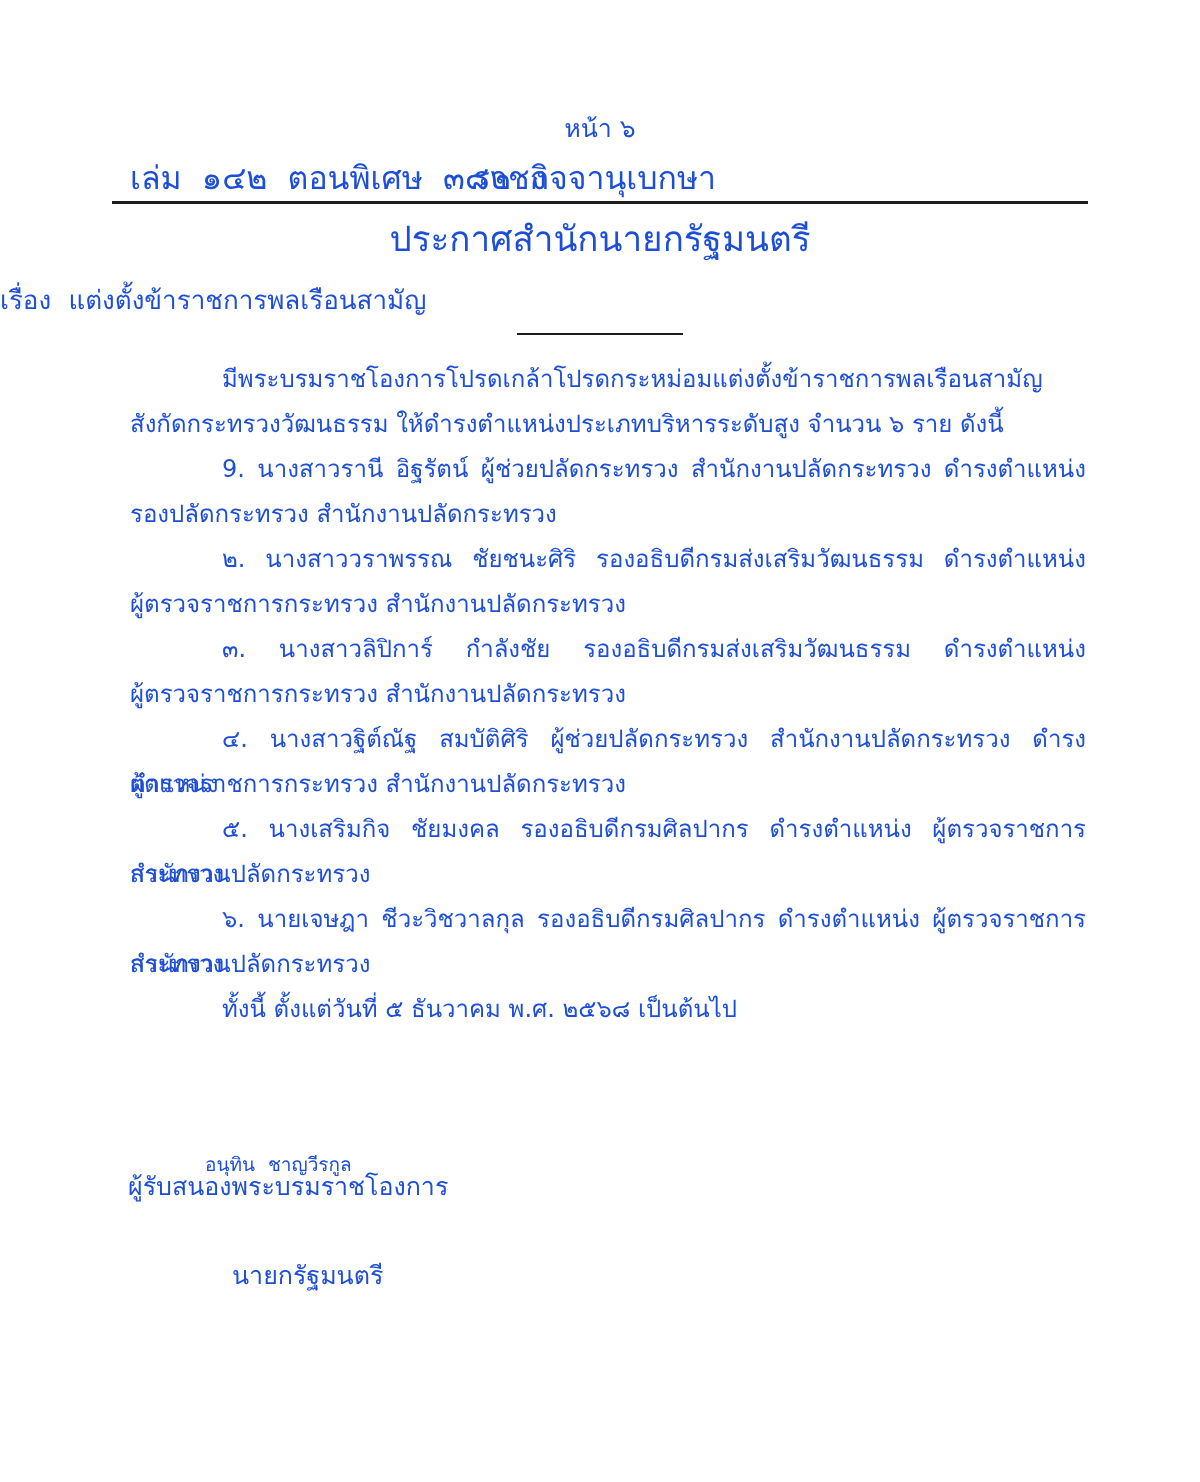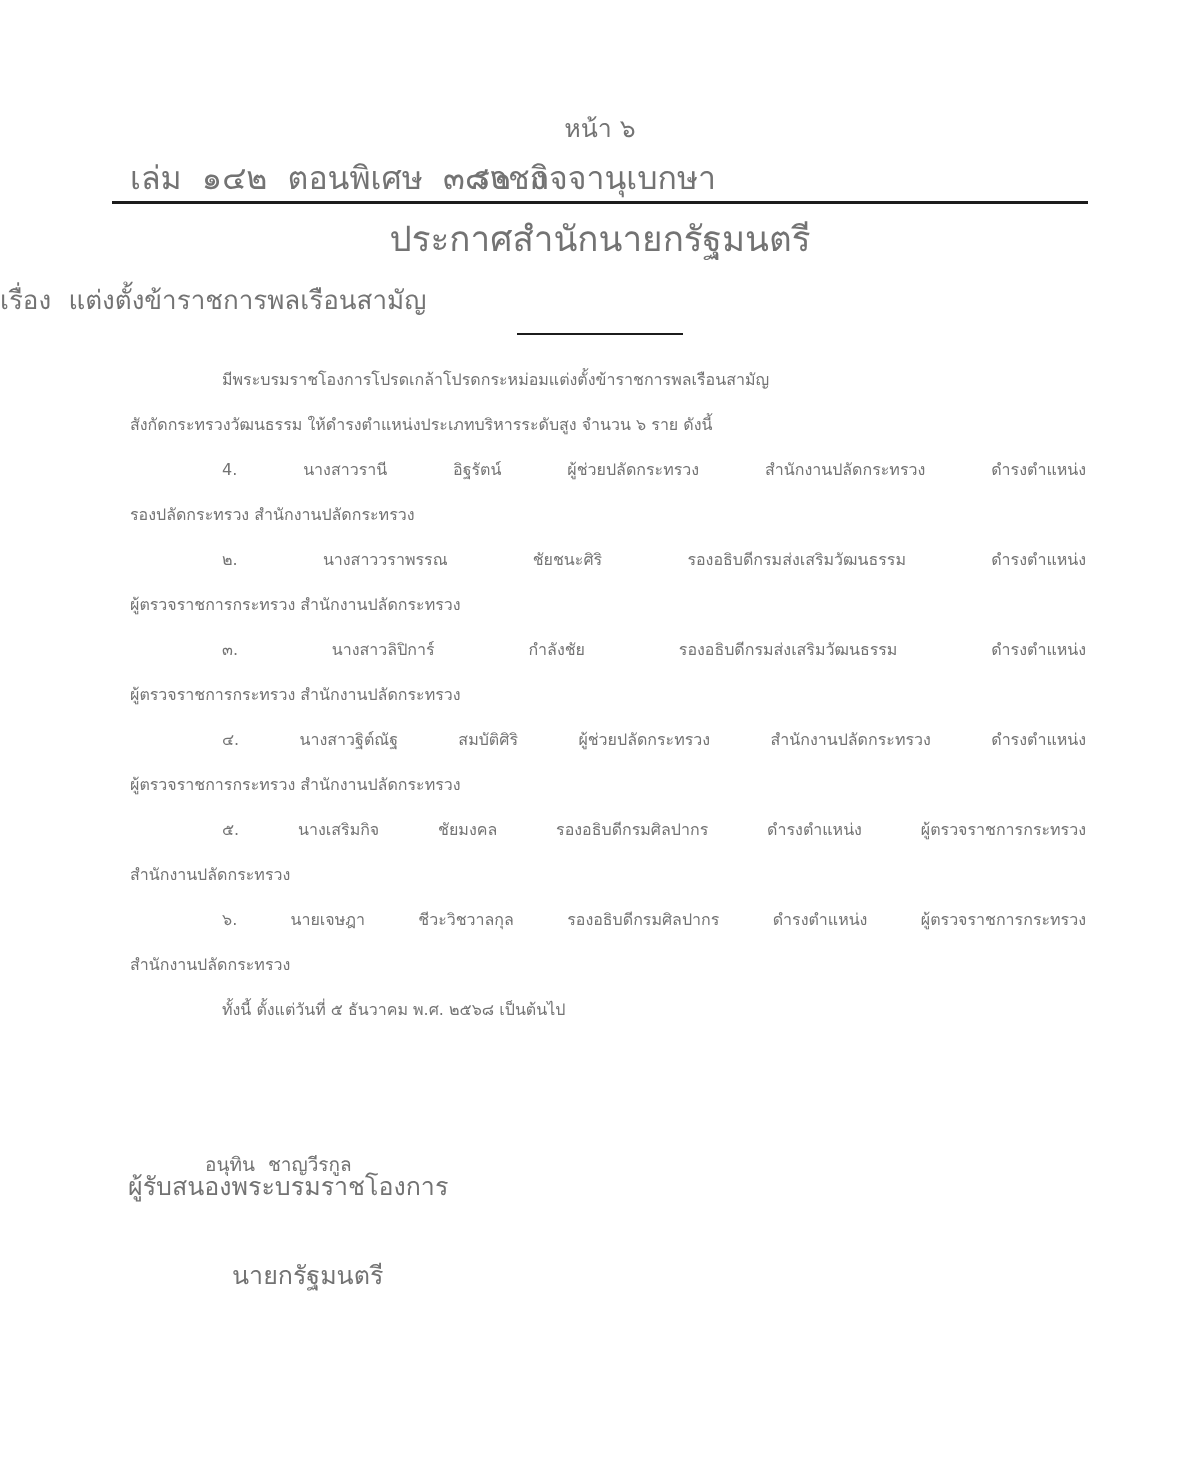--- a/index.html
+++ b/index.html
@@ -1,21 +1,21 @@
 <!DOCTYPE html>
 <html lang="th"><head>
 <meta charset="utf-8">
 <style>
   html, body { margin: 0; padding: 0; background: #ffffff; }
   .page {
     position: relative;
     width: 1200px;
     height: 1482px;
     background: #ffffff;
-    color: #737373;
+    color: #1d4ed8;
     font-family: "DejaVu Sans", sans-serif;
     overflow: hidden;
   }
 
   
   .hdr-page-no {
     position: absolute; top: 112px; left: 0; width: 100%;
     text-align: center; font-size: 25px; line-height: 34px;
   }
   .hdr-row {
@@ -40,21 +40,21 @@
     text-align: left; font-size: 26px; line-height: 38px; word-spacing: 9px;
   }
   .rule-short {
     position: absolute; top: 333px; left: 50%; transform: translateX(-50%);
     width: 166px; height: 2px; background: #1c1c1c;
   }
 
   
   .body-block {
     position: absolute; top: 357px; left: 130px; width: 956px;
-    font-size: 16px;
+    font-size: 24px;
   }
   .line { height: 45px; line-height: 45px; }
   .indent { text-indent: 92px; }
   .jlast { text-align: justify; text-align-last: justify; }
 
   
   .promulgation {
     position: absolute; top: 1079px; left: 335px;
     font-size: 25px; line-height: 38px; word-spacing: 7px;
   }
@@ -89,21 +89,21 @@
   <div class="rule-main"></div>
 
   <div class="doc-title">ประกาศสำนักนายกรัฐมนตรี</div>
   <div class="doc-subject">เรื่อง แต่งตั้งข้าราชการพลเรือนสามัญ</div>
   <div class="rule-short"></div>
 
   <div class="body-block">
     <div class="line indent jlast">มีพระบรมราชโองการโปรดเกล้าโปรดกระหม่อมแต่งตั้งข้าราชการพลเรือนสามัญ</div>
     <div class="line">สังกัดกระทรวงวัฒนธรรม ให้ดำรงตำแหน่งประเภทบริหารระดับสูง จำนวน ๖ ราย ดังนี้</div>
 
-    <div class="line indent jlast">4. นางสาวรานี อิฐรัตน์ ผู้ช่วยปลัดกระทรวง สำนักงานปลัดกระทรวง ดำรงตำแหน่ง</div>
+    <div class="line indent jlast">9. นางสาวรานี อิฐรัตน์ ผู้ช่วยปลัดกระทรวง สำนักงานปลัดกระทรวง ดำรงตำแหน่ง</div>
     <div class="line">รองปลัดกระทรวง สำนักงานปลัดกระทรวง</div>
 
     <div class="line indent jlast">๒. นางสาววราพรรณ ชัยชนะศิริ รองอธิบดีกรมส่งเสริมวัฒนธรรม ดำรงตำแหน่ง</div>
     <div class="line">ผู้ตรวจราชการกระทรวง สำนักงานปลัดกระทรวง</div>
 
     <div class="line indent jlast">๓. นางสาวลิปิการ์ กำลังชัย รองอธิบดีกรมส่งเสริมวัฒนธรรม ดำรงตำแหน่ง</div>
     <div class="line">ผู้ตรวจราชการกระทรวง สำนักงานปลัดกระทรวง</div>
 
     <div class="line indent jlast">๔. นางสาวฐิต์ณัฐ สมบัติศิริ ผู้ช่วยปลัดกระทรวง สำนักงานปลัดกระทรวง ดำรงตำแหน่ง</div>
     <div class="line">ผู้ตรวจราชการกระทรวง สำนักงานปลัดกระทรวง</div>

